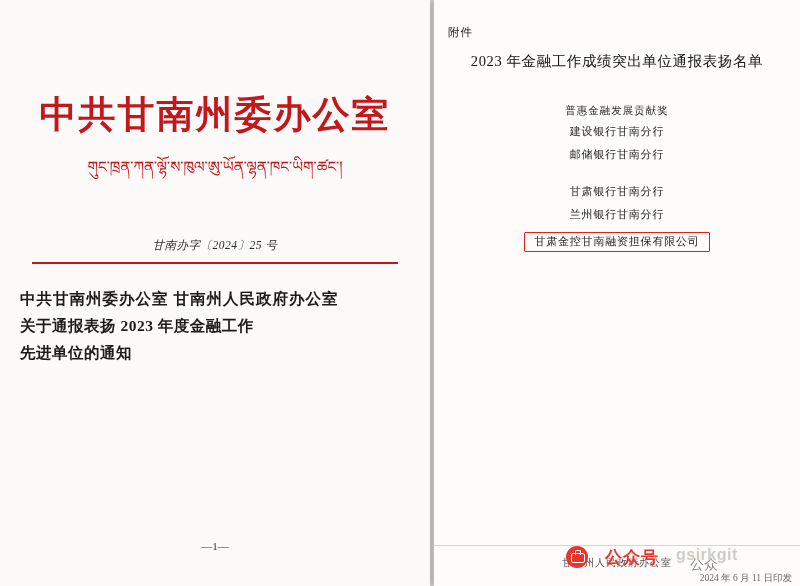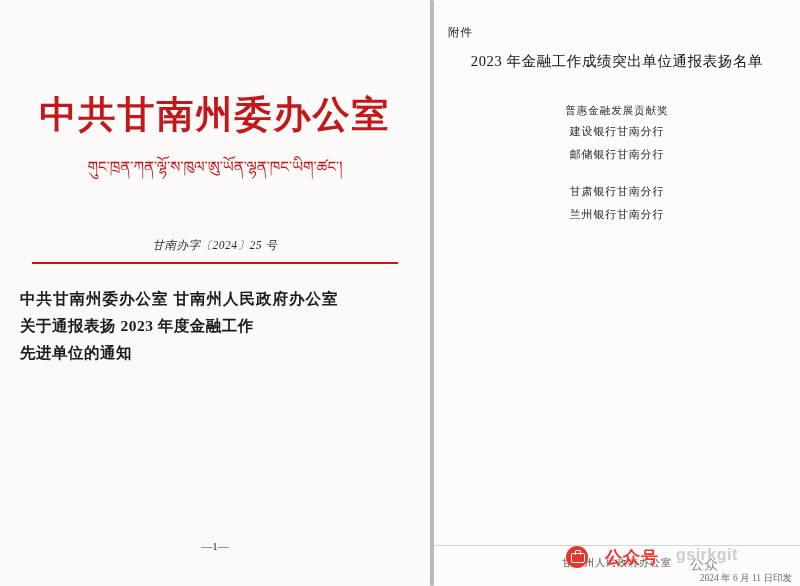--- a/index.html
+++ b/index.html
@@ -304,20 +304,21 @@
 
     <div class="right-title">2023 年金融工作成绩突出单位通报表扬名单</div>
 
     <div class="award-cat">普惠金融发展贡献奖</div>
 
     <div class="org-list">
       <div class="org-item"><span>建设银行甘南分行</span></div>
       <div class="org-item"><span>邮储银行甘南分行</span></div>
       <div class="org-item gap-before"><span>甘肃银行甘南分行</span></div>
       <div class="org-item"><span>兰州银行甘南分行</span></div>
+      <div class="org-item boxed"><span>甘肃金控甘南融资担保有限公司</span></div>
     </div>
 
     <div class="right-footer-rule"></div>
     <div class="right-footer">甘南州人民政府办公室</div>
     <div class="right-date">2024 年 6 月 11 日印发</div>
   </div>
 
   <div class="wm-fold">公众</div>
   <div class="watermark">
     <div class="wm-icon"></div>

